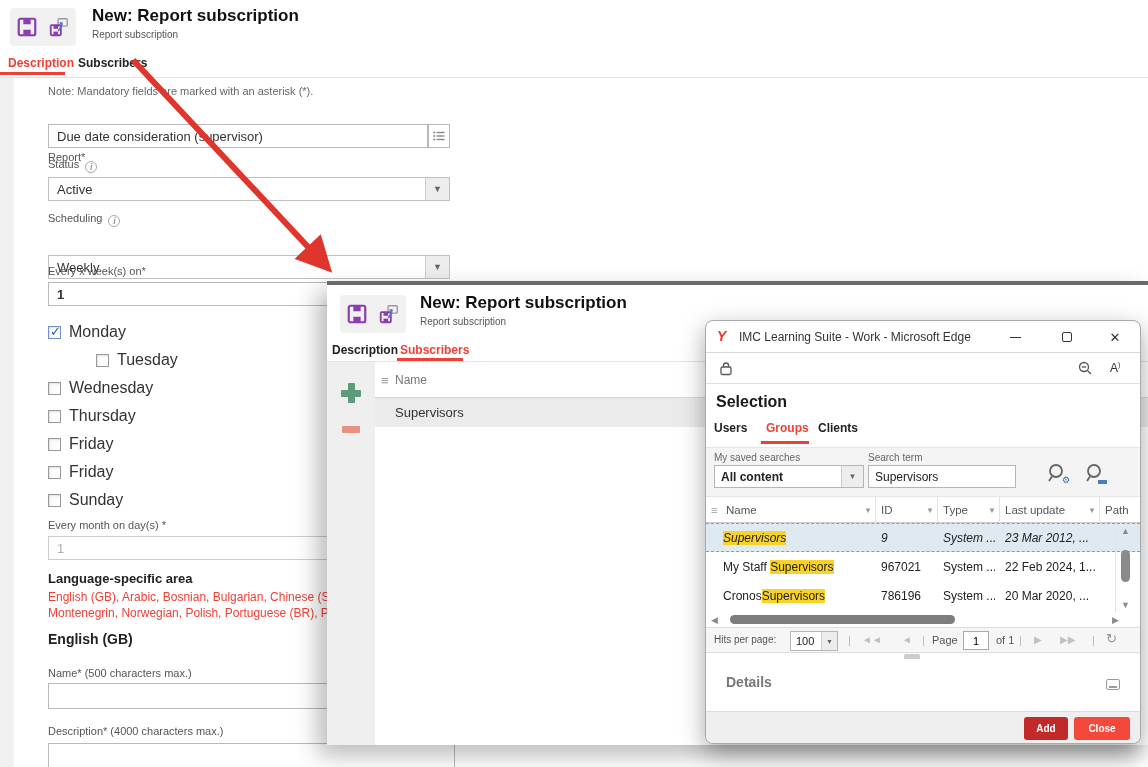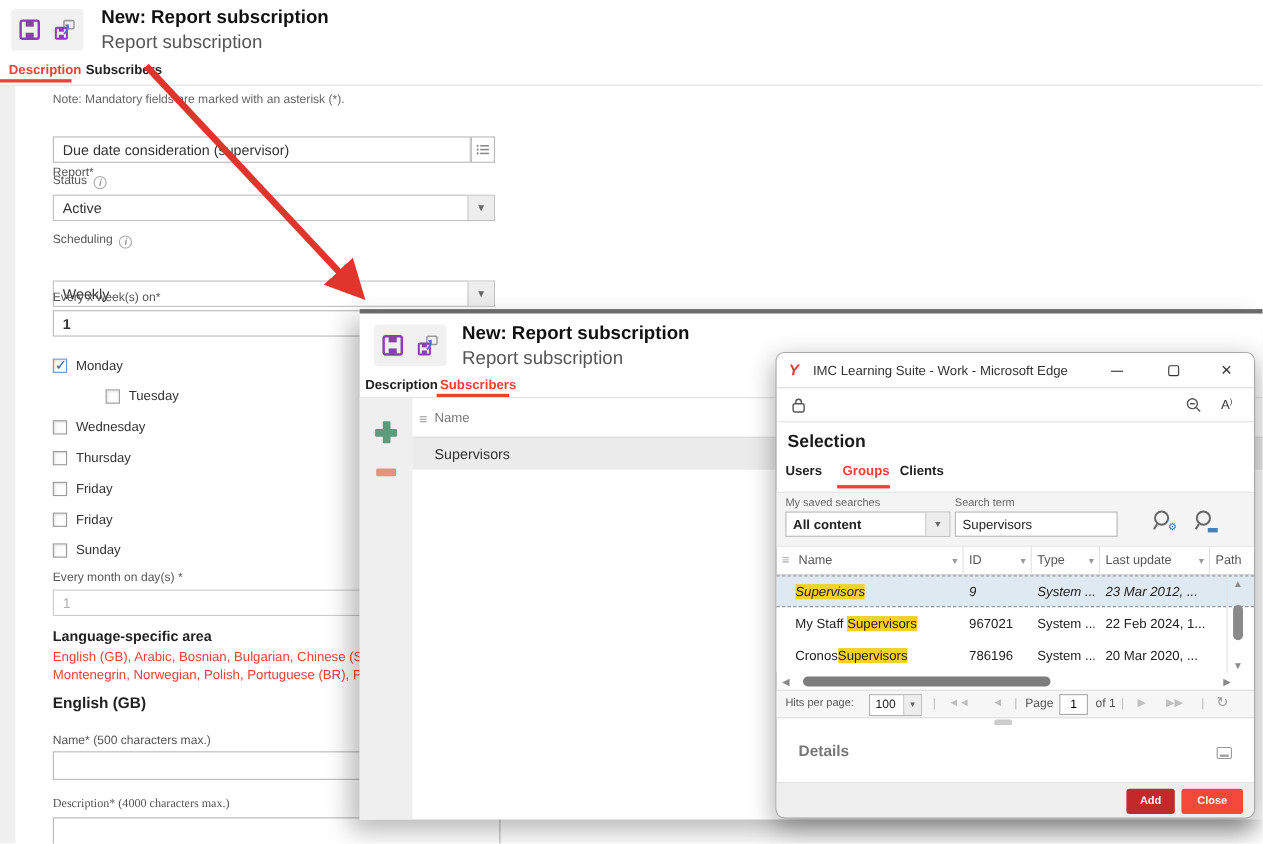--- a/index.html
+++ b/index.html
@@ -7,21 +7,21 @@
     --highlight:#f8d12b; --add_btn:#c22a2a; --close_btn:#f4483b; --selected_row:#dfe9f2; --arrow:#df352c;
   }
   *{box-sizing:border-box;margin:0;padding:0;font-family:"Liberation Sans","DejaVu Sans",sans-serif;}
   body{background:#fff;}
   .stage{position:relative;width:1148px;height:767px;overflow:hidden;background:#fff;}
   .abs{position:absolute;}
 
   
   .icon-box{background:#f1f1f1;border-radius:4px;width:66px;height:38px;display:flex;align-items:center;justify-content:center;gap:10px;}
   .page-title{font-size:17px;font-weight:bold;color:#111;white-space:nowrap;}
-  .page-subtitle{font-size:17px;color:#555;}
+  .page-subtitle{font-size:10px;color:#555;}
   .tab{font-size:12px;font-weight:bold;color:#222;cursor:pointer;white-space:nowrap;}
   .tab.active{color:var(--accent);}
   .tab-underline{background:var(--accent);height:3px;}
   .hline{background:#e2e2e2;height:1px;}
   .left-strip{background:#f0f0f0;}
   .note{font-size:11px;color:#666;}
   .flabel{font-size:11px;color:#555;white-space:nowrap;}
   .heading-sm{font-size:13px;font-weight:bold;color:#222;}
   .heading-md{font-size:14px;font-weight:bold;color:#222;}
   .tinput{border:1px solid #b9b9b9;background:#fff;font-size:13px;color:#333;padding:0 8px;height:24px;width:380px;}
@@ -29,21 +29,21 @@
   .tinput.bold{font-weight:bold;}
   .selectbox{border:1px solid #c0c0c0;background:#fff;height:24px;width:402px;position:relative;}
   .selectbox .val{position:absolute;left:8px;top:4px;font-size:13px;color:#333;}
   .arrowbtn{position:absolute;right:0;top:0;bottom:0;width:24px;background:#ededed;border-left:1px solid #ccc;color:#666;font-size:9px;display:flex;align-items:center;justify-content:center;}
   .pickerbtn{border:1px solid #b9b9b9;background:#fff;width:22px;height:24px;display:flex;align-items:center;justify-content:center;}
   .info{display:inline-block;width:12px;height:12px;border:1px solid #aaa;border-radius:50%;color:#999;font-size:9px;line-height:11px;text-align:center;font-style:italic;font-weight:bold;margin-left:6px;vertical-align:-2px;}
   .day{position:absolute;left:48px;height:16px;display:flex;align-items:center;gap:8px;cursor:pointer;}
   .cb{width:13px;height:13px;border:1px solid #999;background:#fdfdfd;box-shadow:inset 1px 1px 2px rgba(0,0,0,.12);position:relative;}
   .cb.checked{border-color:#6f93c9;}
   .cb.checked::after{content:"\2713";position:absolute;left:1px;top:-3px;color:#2a5db0;font-size:13px;font-weight:bold;}
-  .day-label{font-size:12px;color:#333;}
+  .day-label{font-size:16px;color:#333;}
   .redlinks{font-size:12px;color:var(--accent);white-space:nowrap;cursor:pointer;}
 
   
   .svgbtn{cursor:pointer;display:flex;}
 
   
   .arrow-svg{pointer-events:none;}
 
   
   .ovl{left:327px;top:281px;width:821px;height:464px;background:#fff;z-index:5;box-shadow:-9px 10px 22px rgba(0,0,0,.28);}
@@ -203,21 +203,21 @@
   <div class="abs flabel" style="left:48px;top:519px;">Every month on day(s) *</div>
   <input class="abs tinput disabled" style="left: 48px; top: 536px;" disabled="" value="1">
 
   <div class="abs heading-sm" style="left:48px;top:571px;">Language-specific area</div>
   <div class="abs redlinks" style="left:48px;top:590px;">English (GB), Arabic, Bosnian, Bulgarian, Chinese (Simp</div>
   <div class="abs redlinks" style="left:48px;top:606px;">Montenegrin, Norwegian, Polish, Portuguese (BR), Portu</div>
 
   <div class="abs heading-md" style="left:48px;top:631px;">English (GB)</div>
   <div class="abs flabel" style="left:48px;top:667px;">Name* (500 characters max.)</div>
   <input class="abs tinput" style="left: 48px; top: 683px; width: 407px; height: 26px;" value="">
-  <div class="abs flabel" style="left:48px;top:725px;font-family:Liberation Serif, serif;">Description* (4000 characters max.)</div>
+  <div class="abs flabel" style="left:48px;top:725px;">Description* (4000 characters max.)</div>
   <textarea class="abs tinput" style="left: 48px; top: 743px; width: 407px; height: 60px; resize: none;"></textarea>
 
   <svg class="abs arrow-svg" style="left:0;top:0;z-index:4;" width="1148" height="767">
     <defs>
         <marker id="ah" markerWidth="6" markerHeight="6" refX="4" refY="3" orient="auto">
           <path d="M0,0 L6,3 L0,6 Z" fill="#df352c"></path>
         </marker>
       </defs>
     <line x1="133" y1="60" x2="324" y2="264" stroke="#df352c" stroke-width="6" marker-end="url(#ah)"></line>
   </svg>

